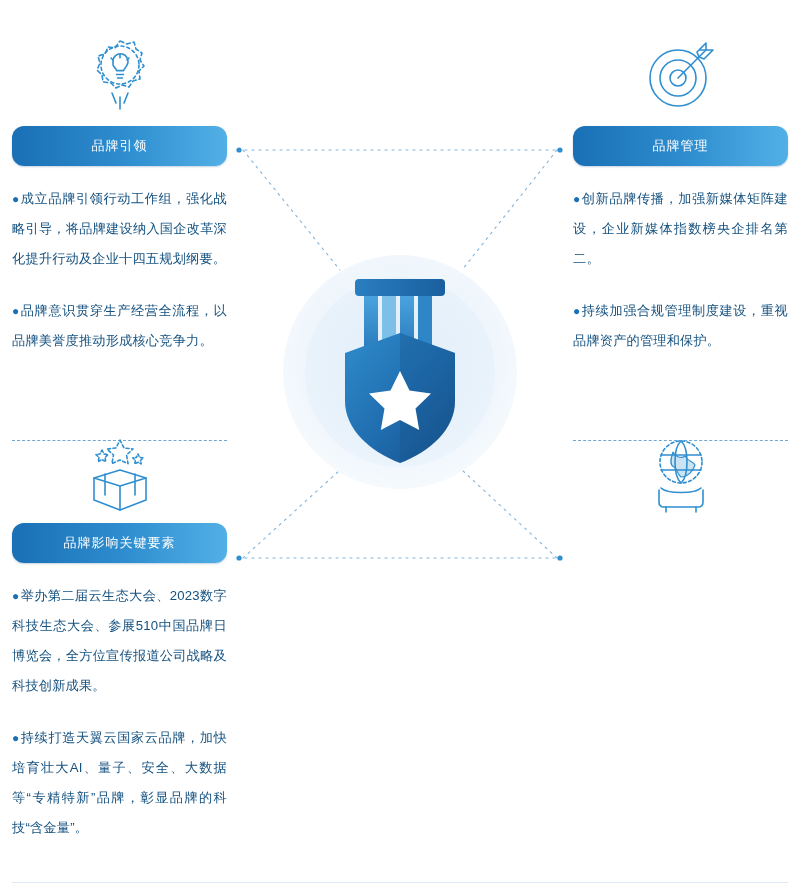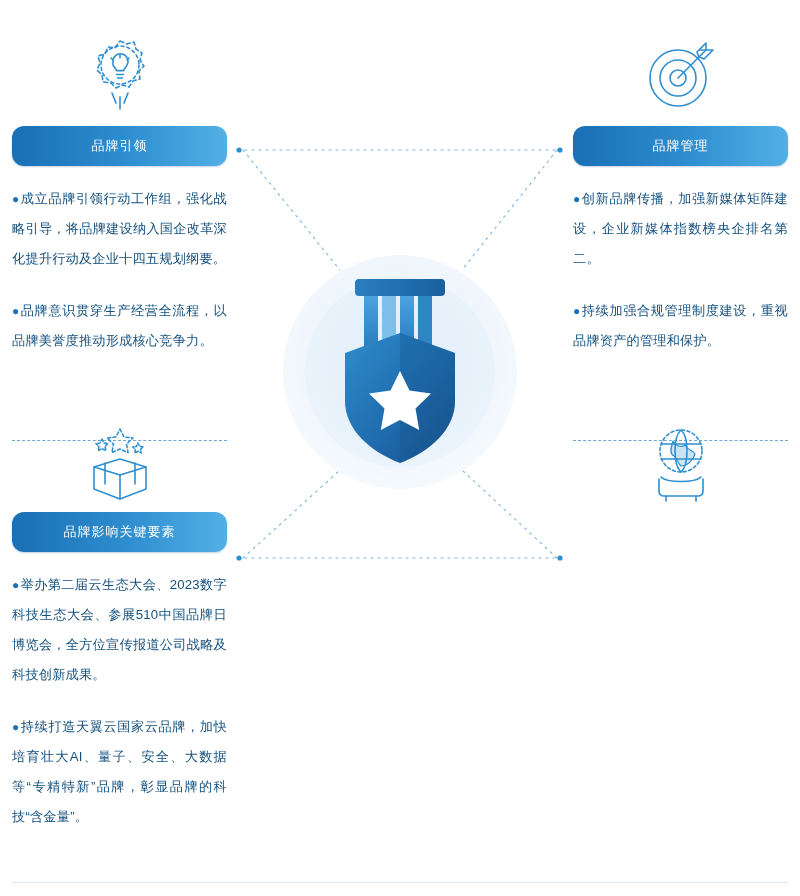--- a/index.html
+++ b/index.html
@@ -61,21 +61,21 @@
   }
 
   
   .card {
     position: absolute;
     width: 215px;
   }
   .card.left  { left: 12px; }
   .card.right { left: 573px; }
   .card.top   { top: 28px; }
-  .card.bottom{ top: 414px; }
+  .card.bottom{ top: 425px; }
 
   .card-icon {
     height: 98px;
     display: flex;
     align-items: center;
     justify-content: center;
   }
   .card.left .card-icon { justify-content: center; }
   .card.right .card-icon { justify-content: center; }
 

